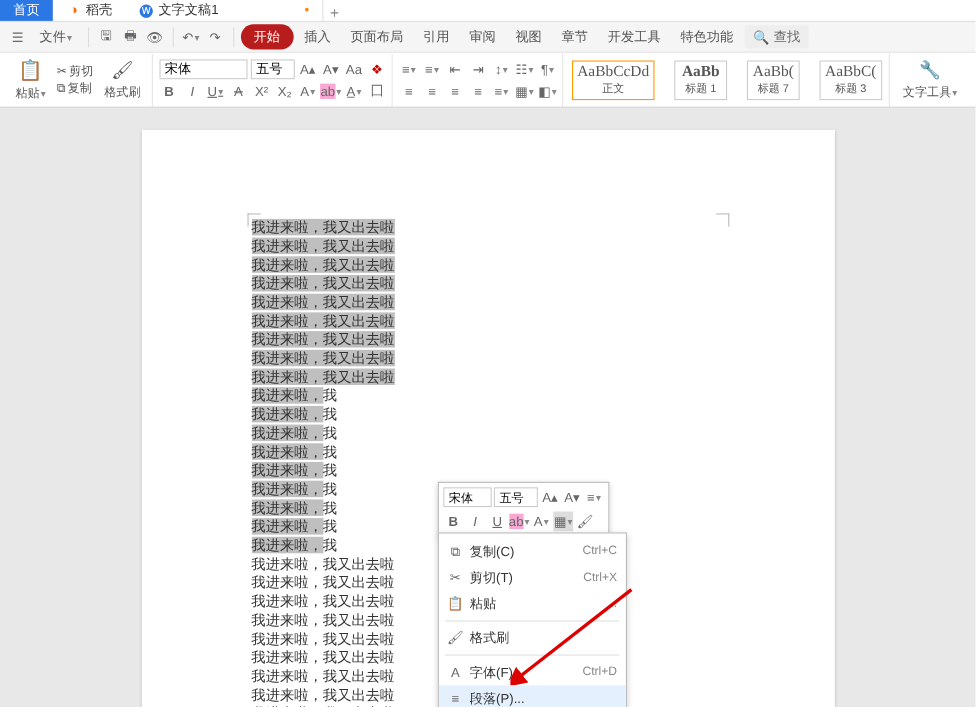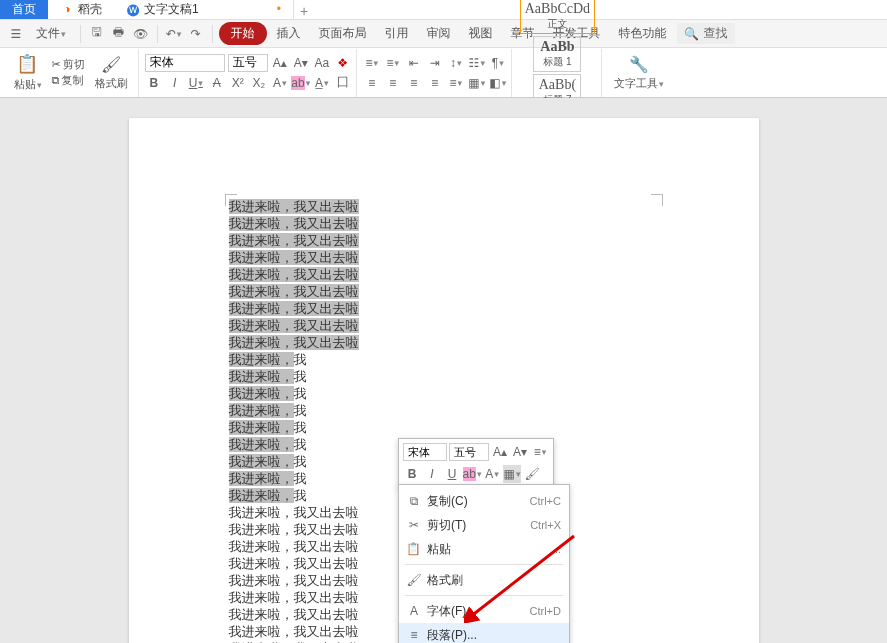--- a/index.html
+++ b/index.html
@@ -157,21 +157,21 @@
       <div class="toolbtn">≡</div>
       <div class="toolbtn">≡</div>
       <div class="toolbtn">≡</div>
       <div class="toolbtn">≡</div>
       <div class="toolbtn">≡<span class="dd">▾</span></div>
       <div class="toolbtn">▦<span class="dd">▾</span></div>
       <div class="toolbtn">◧<span class="dd">▾</span></div>
     </div>
   </div>
 
-  <div class="rgroup" style="flex-direction:column;gap:2px;padding:2px 6px;">
+  <div class="rgroup" style="flex-direction:row;gap:18px;padding:2px 6px;">
     <div class="style-box sel">
       <div class="big">AaBbCcDd</div>
       <div class="lbl">正文</div>
     </div>
     <div class="style-box">
       <div class="big" style="font-weight:bold;">AaBb</div>
       <div class="lbl">标题 1</div>
     </div>
     <div class="style-box">
       <div class="big">AaBb(</div>

